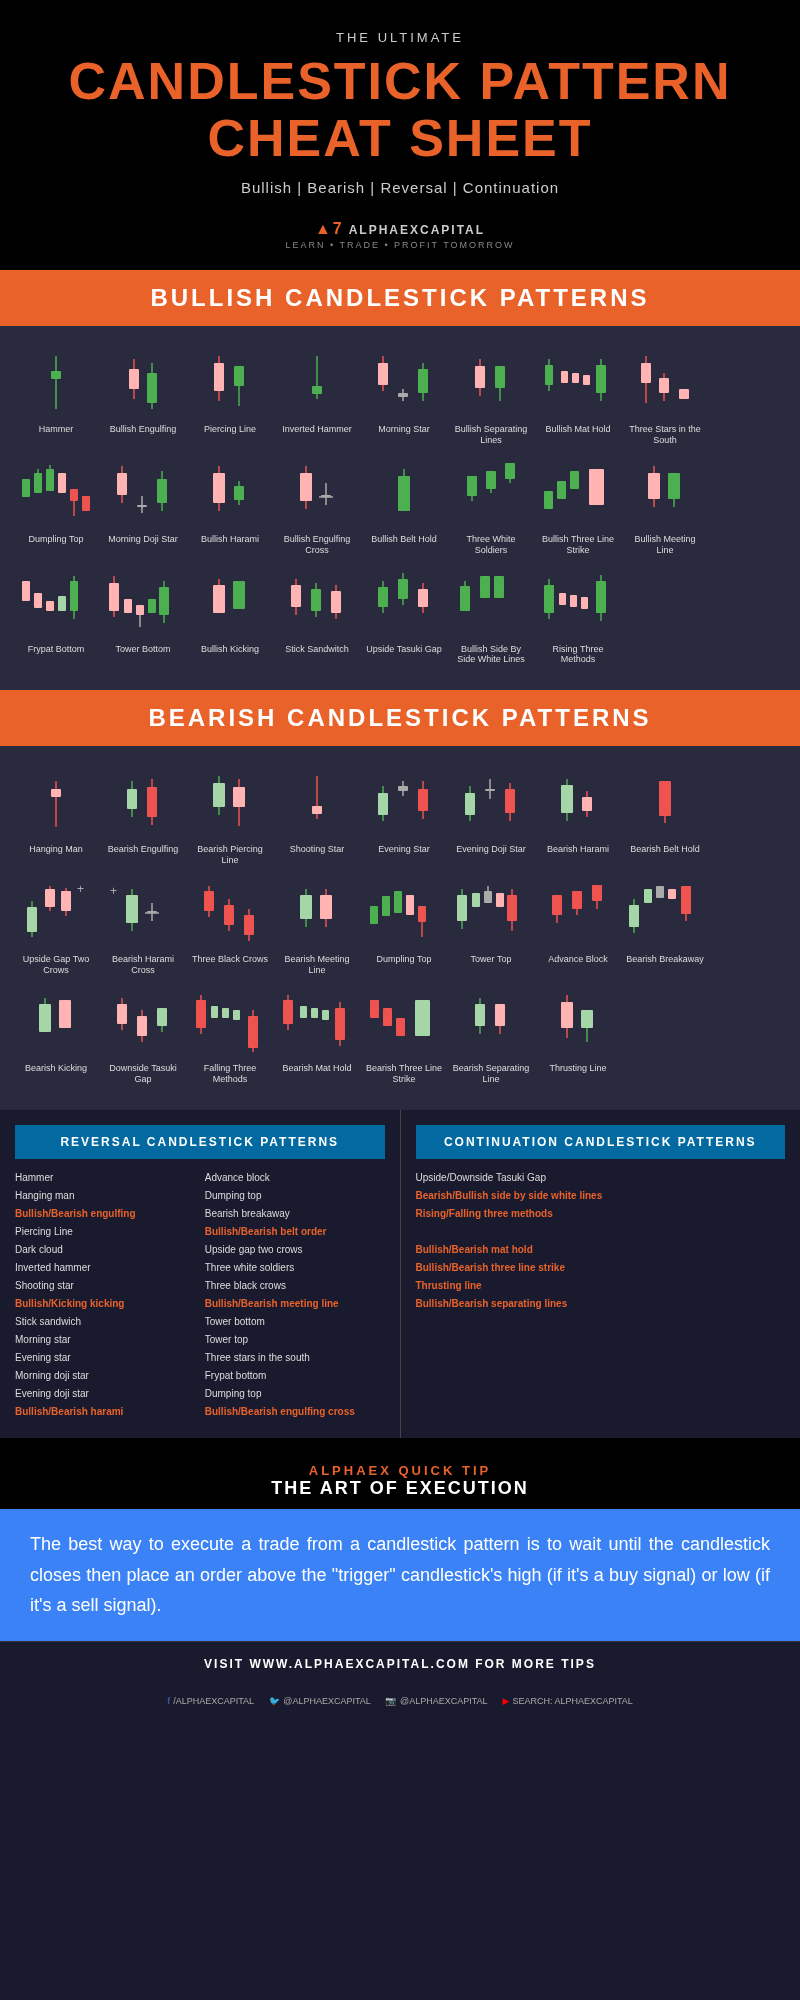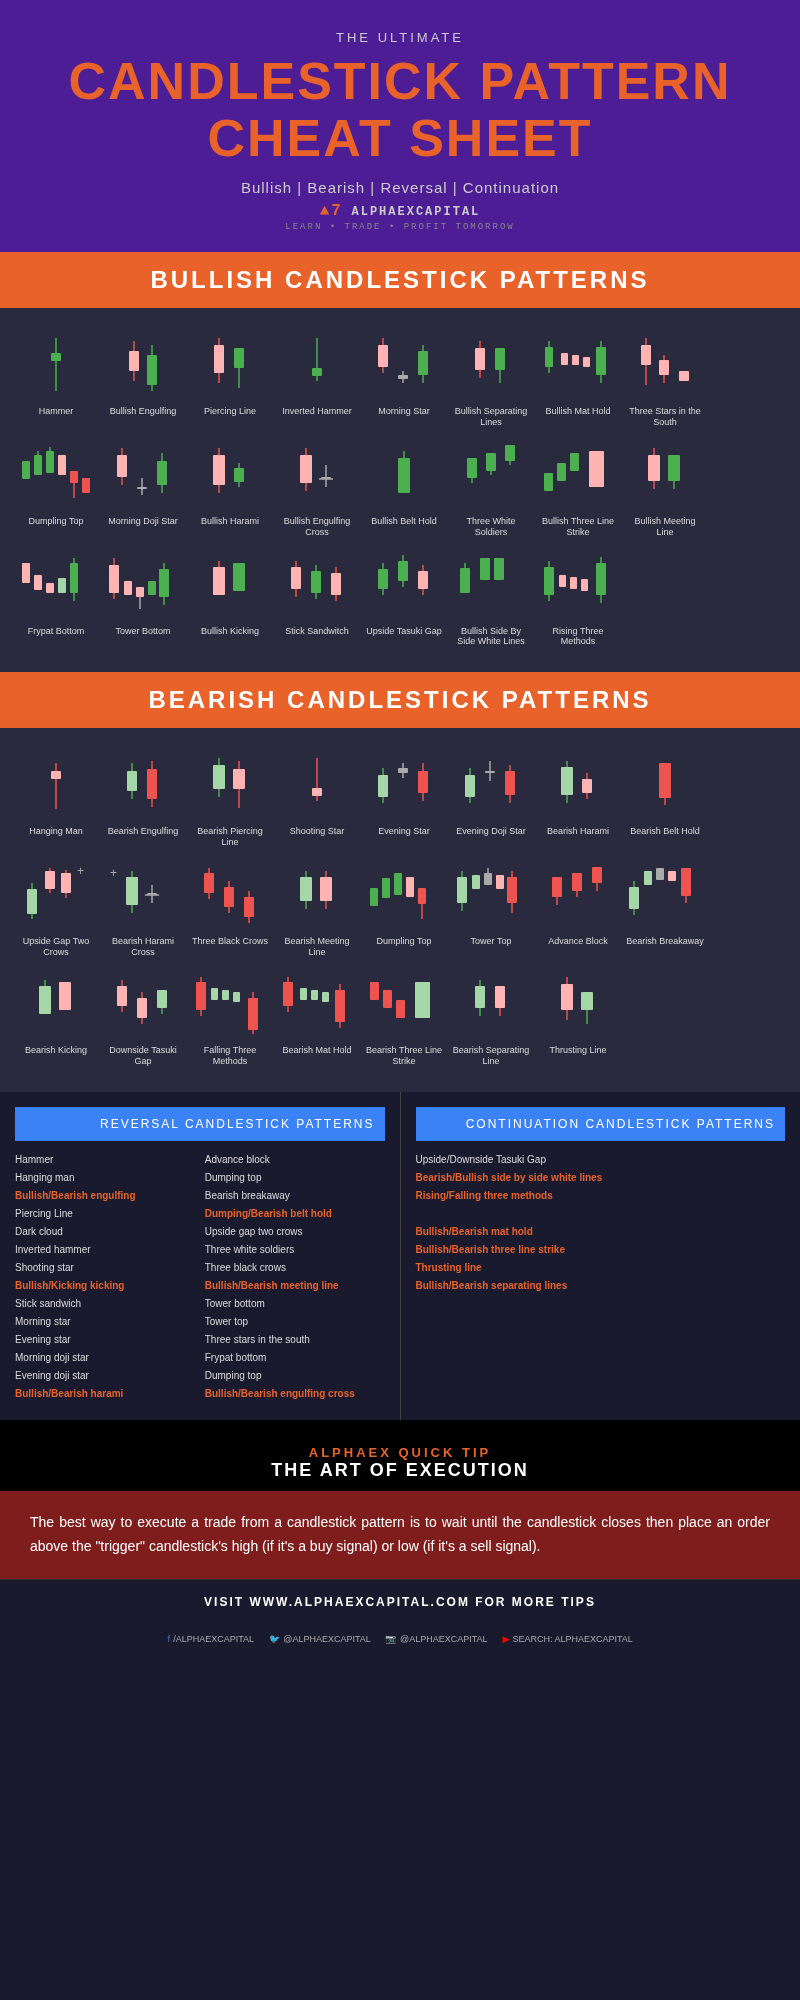--- a/index.html
+++ b/index.html
@@ -5,21 +5,21 @@
     * { box-sizing: border-box; margin: 0; padding: 0; }
     body {
       width: 800px;
       background: #1a1a2e;
       font-family: 'Arial', sans-serif;
       color: #fff;
     }
 
     
     .header {
-      background: #4c1d95;
+      background: #000000;
       text-align: center;
       padding: 30px 12px 20px;
     }
     .header .subtitle {
       font-size: 13px;
       letter-spacing: 3px;
       color: #ccc;
       margin-bottom: 8px;
     }
     .header .main-title {
@@ -30,25 +30,24 @@
       letter-spacing: 2px;
       text-transform: uppercase;
     }
     .header .categories {
       font-size: 15px;
       color: #ccc;
       margin-top: 12px;
       letter-spacing: 1px;
     }
     .header .logo {
-      margin-top: 6px;
+      margin-top: 24px;
       font-size: 11px;
       color: #aaa;
       letter-spacing: 2px;
-      font-family: Liberation Mono, monospace;
     }
     .logo-text {
       font-weight: bold;
       color: #ccc;
       font-size: 12px;
     }
 
     
     .section-header {
       background: #e8622a;
@@ -101,25 +100,25 @@
       border-right: 1px solid #444;
     }
 
     .continuation-section {
       background: #1a1a2e;
       flex: 1;
       padding: 15px;
     }
 
     .info-section-header {
-      background: #3b82f6;
-      text-align: right;
+      background: #0369a1;
+      text-align: center;
       padding: 10px;
       font-size: 12px;
-      font-weight: 400;
+      font-weight: 700;
       letter-spacing: 2px;
       color: #fff;
       text-transform: uppercase;
       margin-bottom: 12px;
     }
 
     .info-columns {
       display: flex;
       gap: 10px;
     }
@@ -157,23 +156,23 @@
 
     .quick-tip-subtitle {
       font-size: 18px;
       letter-spacing: 2px;
       color: #fff;
       font-weight: bold;
       text-transform: uppercase;
     }
 
     .quick-tip-body {
-      background: #7f1d1d;
+      background: #3b82f6;
       padding: 20px 30px;
-      font-size: 14px;
+      font-size: 18px;
       color: #fff;
       line-height: 1.7;
       text-align: justify;
     }
 
     
     .footer {
       background: #1a1a2e;
       text-align: center;
       padding: 15px;
@@ -841,21 +840,21 @@
         <div class="info-item">Morning star</div>
         <div class="info-item">Evening star</div>
         <div class="info-item">Morning doji star</div>
         <div class="info-item">Evening doji star</div>
         <div class="info-item highlight">Bullish/Bearish harami</div>
       </div>
       <div class="info-col">
         <div class="info-item">Advance block</div>
         <div class="info-item">Dumping top</div>
         <div class="info-item">Bearish breakaway</div>
-        <div class="info-item highlight">Dumping/Bearish belt hold</div>
+        <div class="info-item highlight">Bullish/Bearish belt order</div>
         <div class="info-item">Upside gap two crows</div>
         <div class="info-item">Three white soldiers</div>
         <div class="info-item">Three black crows</div>
         <div class="info-item highlight">Bullish/Bearish meeting line</div>
         <div class="info-item">Tower bottom</div>
         <div class="info-item">Tower top</div>
         <div class="info-item">Three stars in the south</div>
         <div class="info-item">Frypat bottom</div>
         <div class="info-item">Dumping top</div>
         <div class="info-item highlight">Bullish/Bearish engulfing cross</div>

